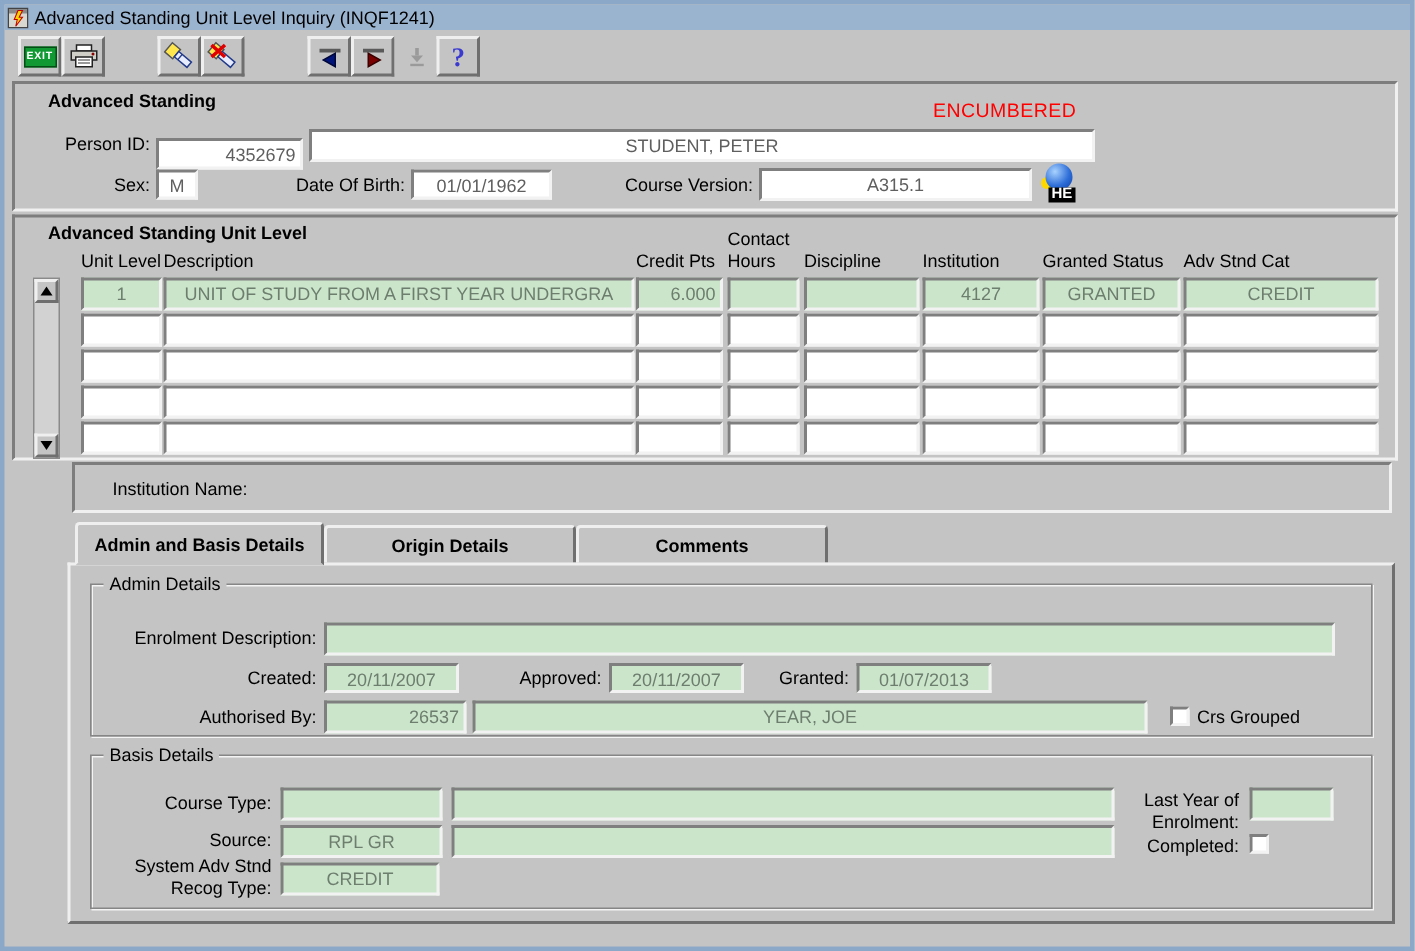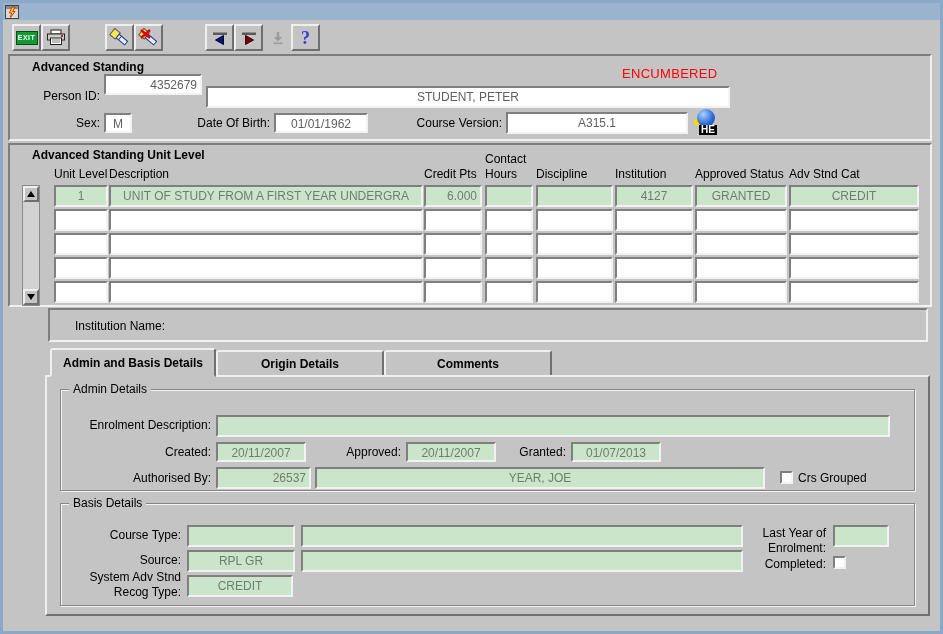--- a/index.html
+++ b/index.html
@@ -148,20 +148,21 @@
 <div class="window">
 
   <div class="titlebar">
     <span style="display:flex;">
       <svg width="14" height="14" viewBox="0 0 14 14">
         <rect x="0.5" y="0.5" width="13" height="13" fill="#d8d8d0" stroke="#444"></rect>
         <rect x="1" y="1" width="12" height="3" fill="#8a8a8a"></rect>
         <path d="M7 2 L4.5 8 L6.5 8 L5.5 12.5 L10 6.5 L7.8 6.5 L10 2 Z" fill="#ffd400" stroke="#c00000" stroke-width="0.7"></path>
       </svg>
     </span>
+    <span class="title">Advanced Standing Unit Level Inquiry (INQF1241)</span>
   </div>
 
   <div class="toolbar">
     <div class="tbtn" style="left:9px;">
       <span class="exit-badge">EXIT</span>
     </div>
     <div class="tbtn" style="left:38px;">
       <span style="display:flex;">
         <svg width="20" height="17" viewBox="0 0 20 17">
           <rect x="5" y="1" width="10" height="4" fill="#fff" stroke="#222"></rect>
@@ -223,21 +224,21 @@
     <div class="tbtn" style="left:288px;">
       <span class="help-glyph">?</span>
     </div>
   </div>
 
   <div class="panel" style="left:5px;top:51px;width:924px;height:87px;">
     <div class="lbl bold" style="left:22px;top:4px;">Advanced Standing</div>
     <div class="encumbered" style="left:612px;top:10px;">ENCUMBERED</div>
 
     <div class="lbl r" style="left:5px;top:33px;width:85px;">Person ID:</div>
-    <div class="fld r" style="left:94px;top:18px;width:98px;padding-left:34px;">4352679</div>
+    <div class="fld r" style="left:94px;top:36px;width:98px;padding-left:34px;">4352679</div>
     <div class="fld" style="left:196px;top:30px;width:524px;height:22px;">STUDENT, PETER</div>
 
     <div class="lbl r" style="left:5px;top:60px;width:85px;">Sex:</div>
     <div class="fld" style="left:94px;top:57px;width:28px;height:20px;">M</div>
     <div class="lbl r" style="left:160px;top:60px;width:100px;">Date Of Birth:</div>
     <div class="fld" style="left:264px;top:57px;width:94px;height:20px;">01/01/1962</div>
     <div class="lbl r" style="left:390px;top:60px;width:102px;">Course Version:</div>
     <div class="fld" style="left:496px;top:56px;width:182px;height:22px;">A315.1</div>
 
     <div class="he-icon" style="left:684px;top:53px;">
@@ -250,21 +251,21 @@
   <div class="panel" style="left:5px;top:140px;width:924px;height:164px;">
     <div class="lbl bold" style="left:22px;top:3px;">Advanced Standing Unit Level</div>
 
     <div class="lbl" style="left:475px;top:7px;">Contact</div>
     <div class="lbl" style="left:44px;top:22px;">Unit Level</div>
     <div class="lbl" style="left:99px;top:22px;">Description</div>
     <div class="lbl" style="left:414px;top:22px;">Credit Pts</div>
     <div class="lbl" style="left:475px;top:22px;">Hours</div>
     <div class="lbl" style="left:526px;top:22px;">Discipline</div>
     <div class="lbl" style="left:605px;top:22px;">Institution</div>
-    <div class="lbl" style="left:685px;top:22px;">Approved Status</div>
+    <div class="lbl" style="left:685px;top:22px;">Granted Status</div>
     <div class="lbl" style="left:779px;top:22px;">Adv Stnd Cat</div>
 
     <div class="vscroll" style="left:12px;top:40px;height:121px;">
       <div class="sbtn">
           <span class="tri-up"></span>
         </div>
       <div class="sbtn">
           <span class="tri-down"></span>
         </div>
     </div>

